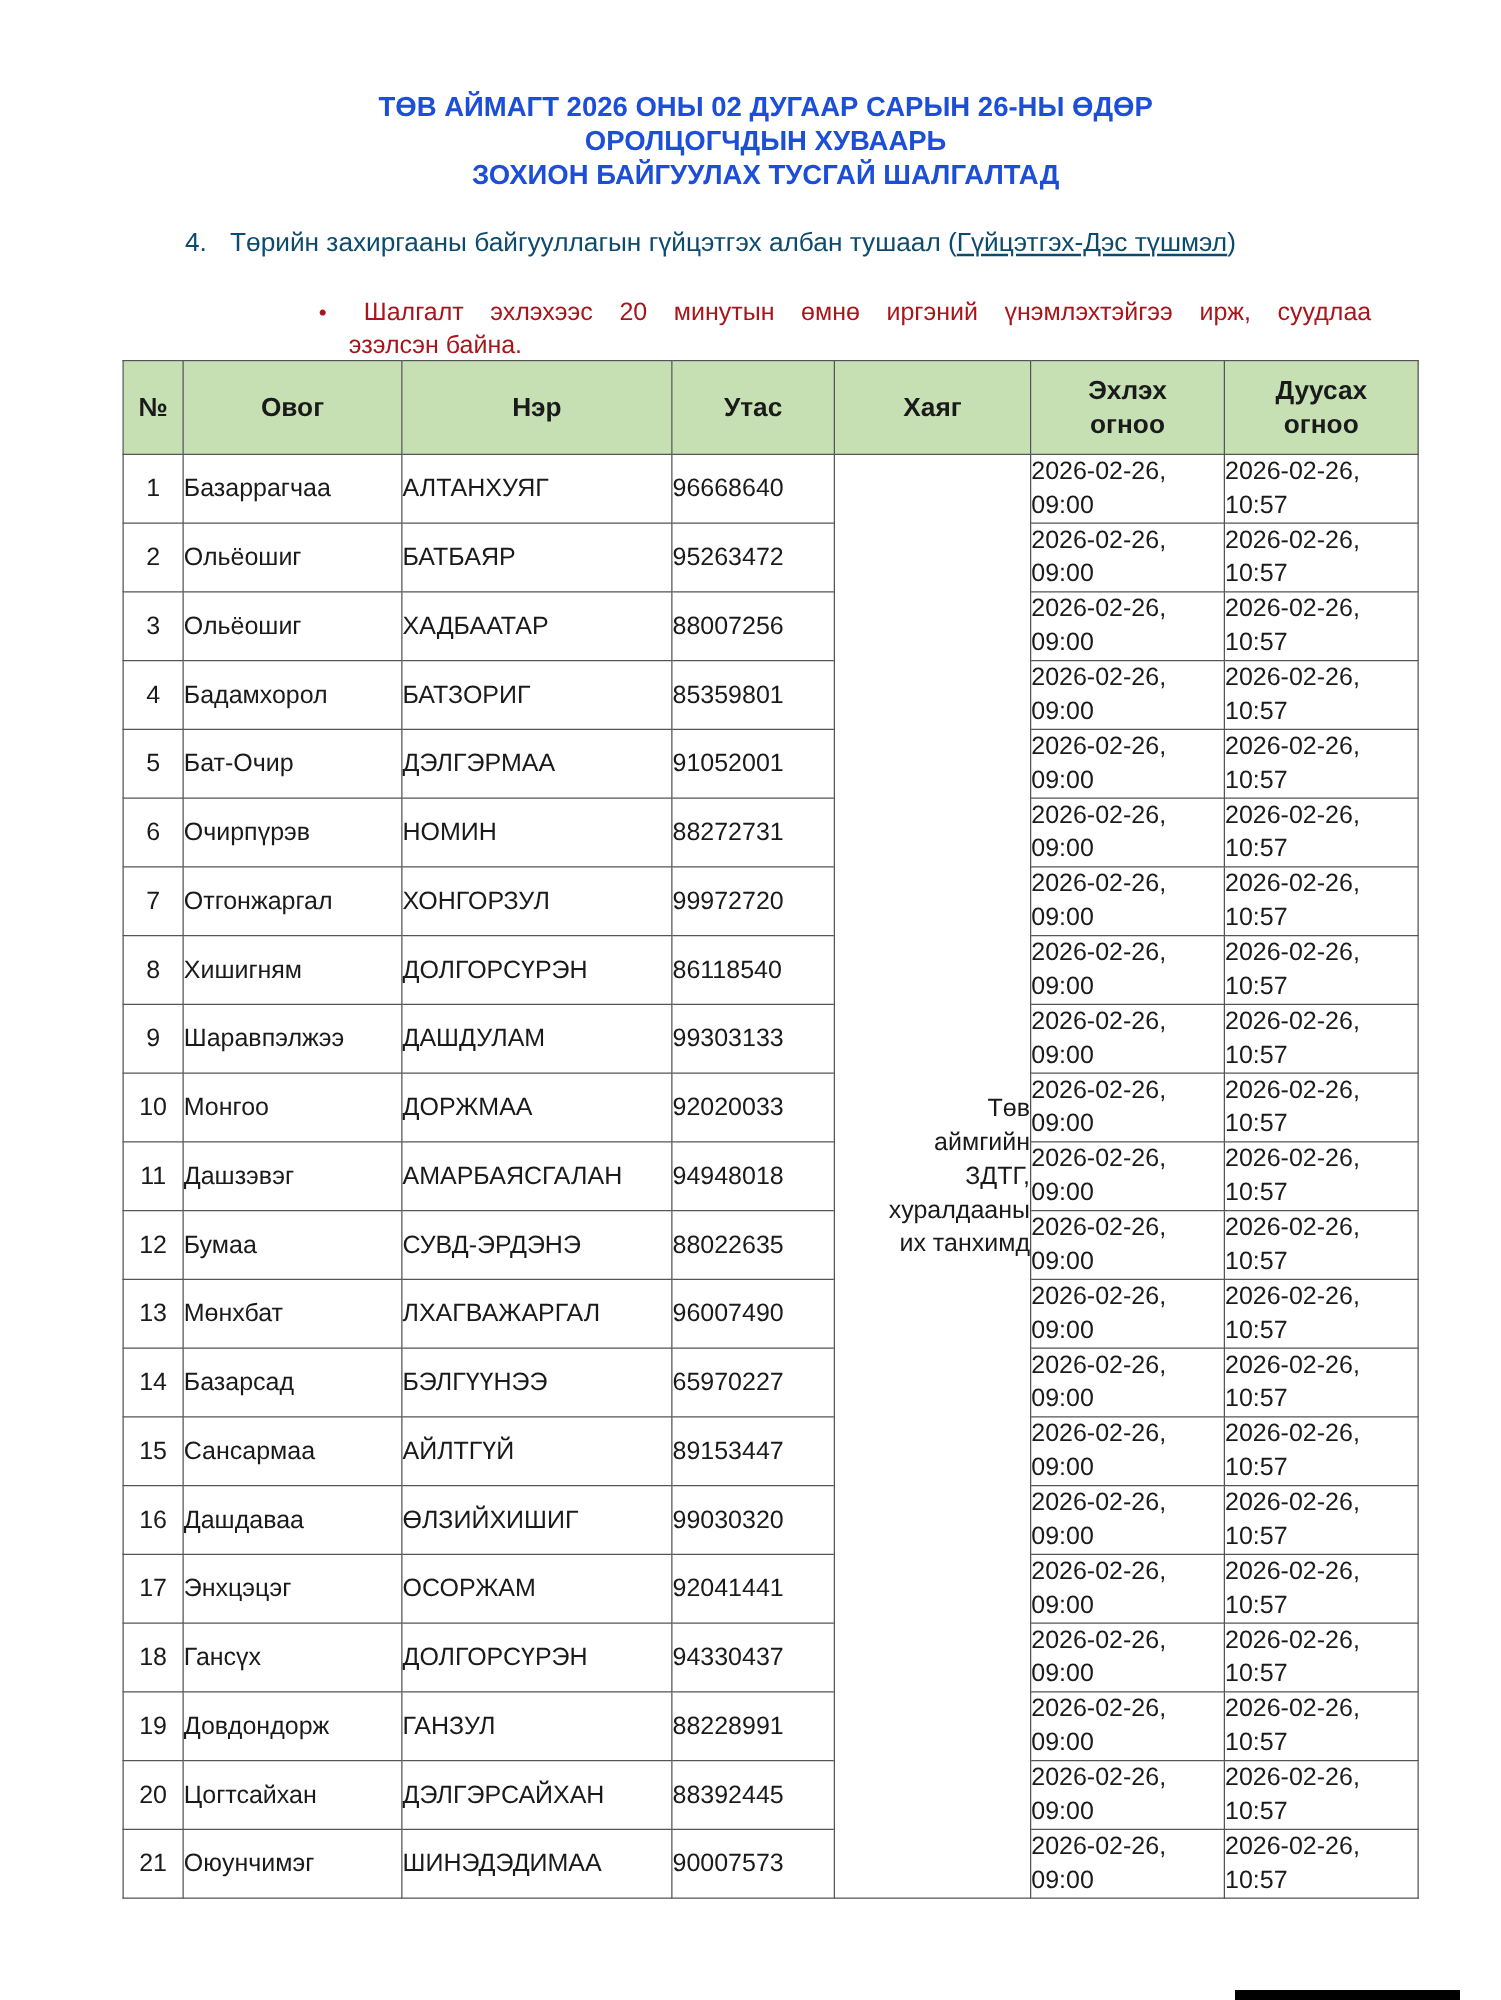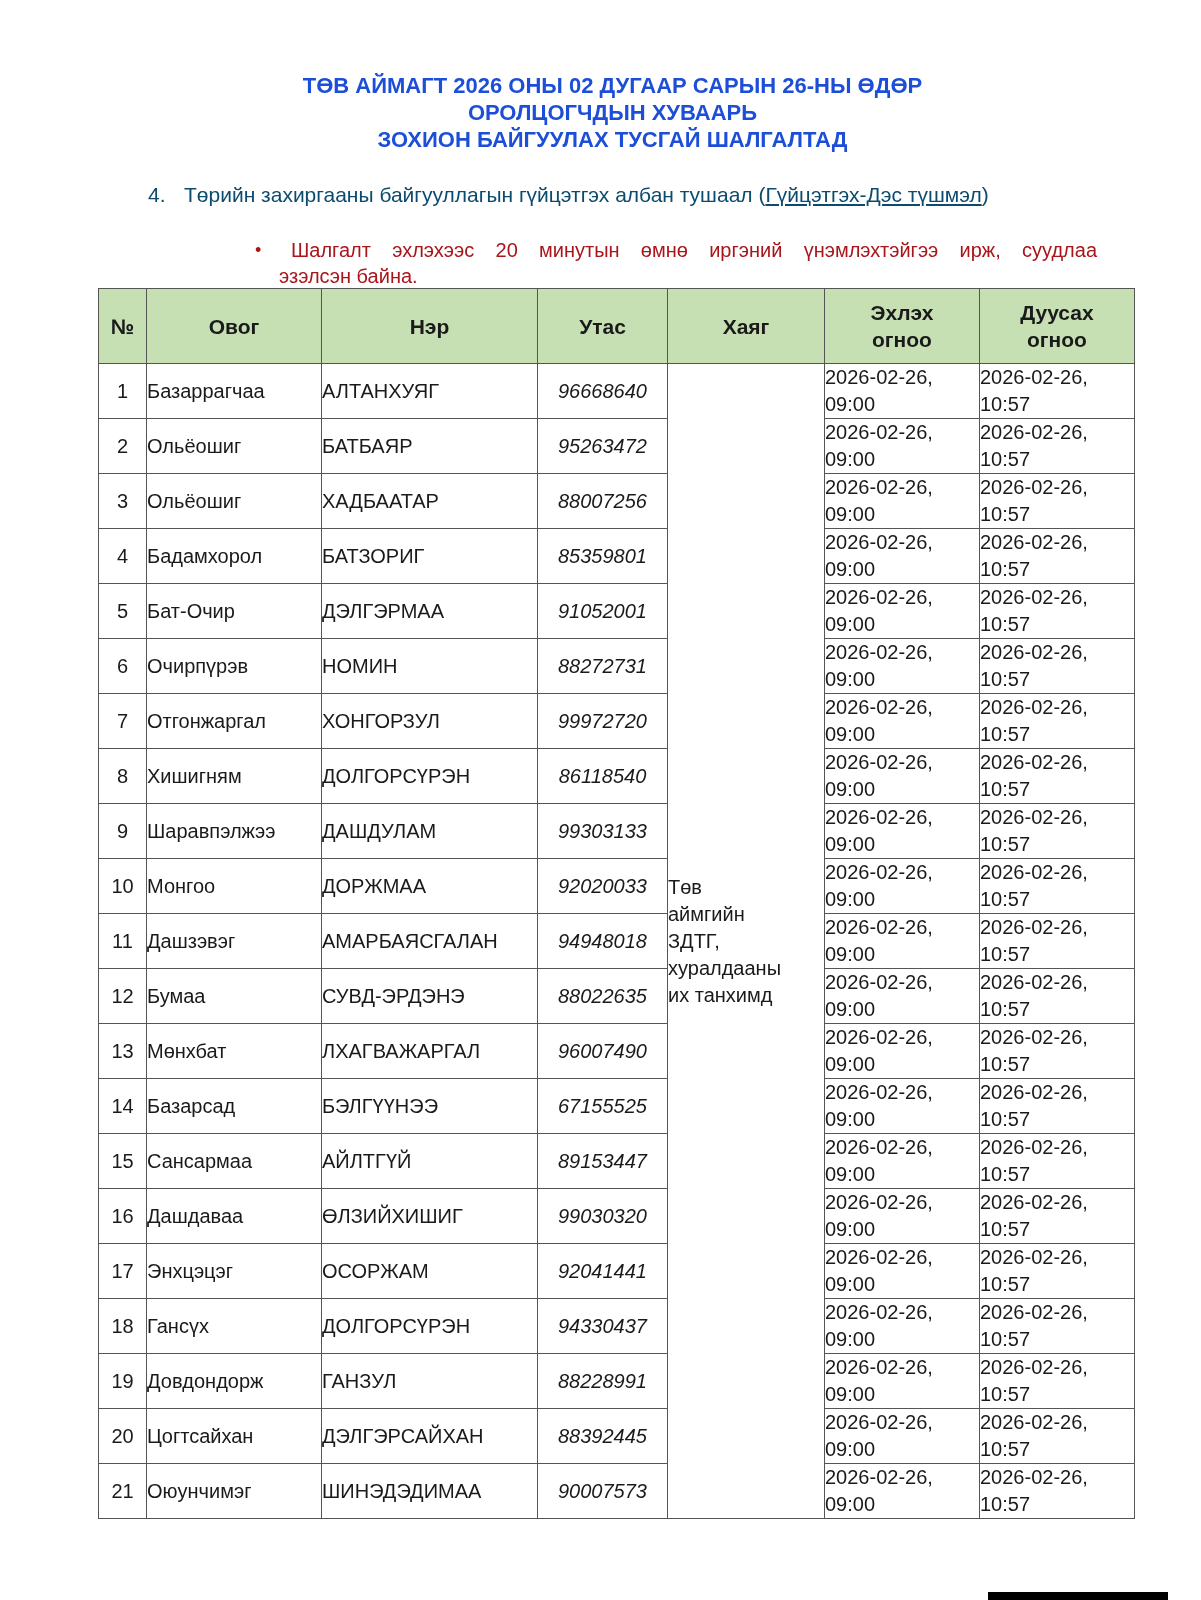--- a/index.html
+++ b/index.html
@@ -90,23 +90,23 @@
     color: #1a1a1a;
   }
   table.schedule td {
     height: 54px;
     font-size: 20px;
     color: #1a1a1a;
   }
   td.c-no { text-align: center; font-size: 21px; }
   td.c-surname { padding-left: 10px; }
   td.c-name { padding-left: 10px; }
-  td.c-phone { text-align: center; font-style: italic; }
+  td.c-phone { text-align: left; }
   td.c-address {
-    text-align: left;
+    text-align: right;
     vertical-align: middle;
     font-size: 20px;
     line-height: 27px;
     padding: 0 4px;
     margin-top: 43px;
   }
   td.c-date {
     text-align: left;
     font-size: 21px;
     line-height: 27px;
@@ -353,21 +353,21 @@
         </td>
         <td class="c-date">
           <div>2026-02-26,</div>
           <div>10:57</div>
         </td>
       </tr>
       <tr>
         <td class="c-no">14</td>
         <td class="c-surname">Базарсад</td>
         <td class="c-name">БЭЛГҮҮНЭЭ</td>
-        <td class="c-phone">67155525</td>
+        <td class="c-phone">65970227</td>
         <td class="c-date">
           <div>2026-02-26,</div>
           <div>09:00</div>
         </td>
         <td class="c-date">
           <div>2026-02-26,</div>
           <div>10:57</div>
         </td>
       </tr>
       <tr>

